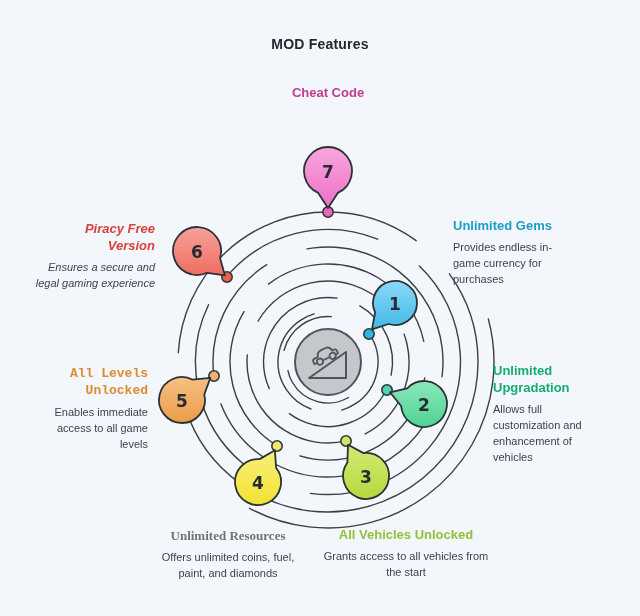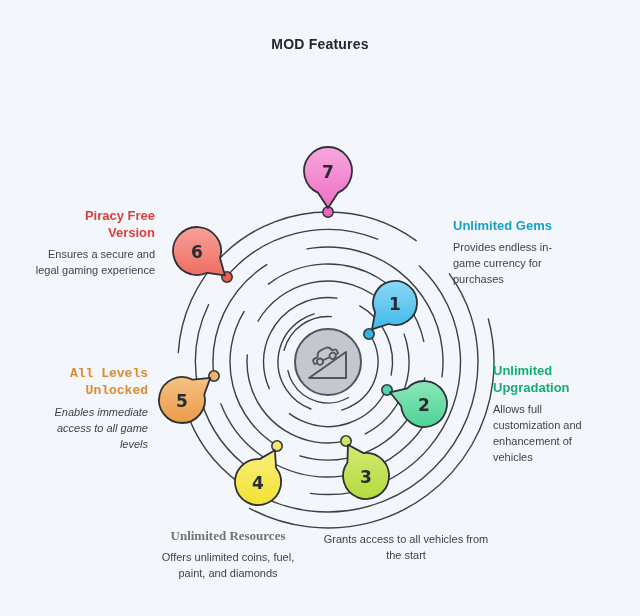--- a/index.html
+++ b/index.html
@@ -23,22 +23,22 @@
   .fb-1{left:453px;top:217px;width:112px;text-align:left;}
   .fb-1 .desc{width:105px;}
   .fb-2{left:493px;top:362px;width:104px;text-align:left;}
   .fb-2 .desc{width:100px;}
   .fb-3{left:306px;top:526px;width:200px;text-align:center;}
   .fb-3 .desc{width:165px;margin-left:auto;margin-right:auto;}
   .fb-4{left:128px;top:527px;width:200px;text-align:center;}
   .fb-4 .desc{width:162px;margin-left:auto;margin-right:auto;}
   .fb-5{left:28px;top:365px;width:120px;text-align:right;}
   .fb-5 .fh{width:82px;margin-left:auto;font-family:Liberation Mono, monospace;}
-  .fb-5 .desc{width:102px;margin-left:auto;font-style:italic;}
-  .fb-6{left:25px;top:207px;width:130px;text-align:right;}
+  .fb-5 .desc{width:102px;margin-left:auto;}
+  .fb-6{left:25px;top:220px;width:130px;text-align:right;font-style:italic;}
   .fb-6 .fh{width:92px;margin-left:auto;}
   .fb-6 .desc{width:128px;margin-left:auto;}
   .fb-7{left:228px;top:84px;width:200px;text-align:center;}
   .fb-7 .desc{width:190px;margin-left:auto;margin-right:auto;margin-top:5px;}
 </style>
 </head>
 <body>
 
 <div class="stage">
   <div class="title">MOD Features</div>
@@ -110,33 +110,35 @@
         <path d="M 309 378 L 346 378 L 346 352 Z" fill="#c4c7cc" stroke="#51555c" stroke-width="2" stroke-linejoin="round"></path>
         <g transform="translate(325 356) rotate(-25)">
           <path d="M -13 3 L -13 0 Q -13 -2 -10 -2 L -7 -2 Q -6 -7 -1 -7 L 4 -7 Q 8 -7 9 -2 L 10 -2 Q 13 -2 13 0 L 13 3 Z" fill="#c4c7cc" stroke="#51555c" stroke-width="1.8" stroke-linejoin="round"></path>
           <circle cx="-7" cy="3" r="3.1" fill="#c4c7cc" stroke="#51555c" stroke-width="1.8"></circle>
           <circle cx="7" cy="3" r="3.1" fill="#c4c7cc" stroke="#51555c" stroke-width="1.8"></circle>
         </g>
       </g>
     </svg>
 
   <div class="fb fb-7">
+    <div class="fh" style="color: rgb(194, 59, 142);">Cheat Code</div>
   </div>
 
   <div class="fb fb-1">
     <div class="fh" style="color: rgb(26, 159, 198);">Unlimited Gems</div>
     <div class="desc">Provides endless in-game currency for purchases</div>
   </div>
 
   <div class="fb fb-2">
     <div class="fh" style="color: rgb(23, 173, 114);">Unlimited Upgradation</div>
     <div class="desc">Allows full customization and enhancement of vehicles</div>
   </div>
 
   <div class="fb fb-3">
+    <div class="fh" style="color: rgb(145, 193, 60);">All Vehicles Unlocked</div>
     <div class="desc">Grants access to all vehicles from the start</div>
   </div>
 
   <div class="fb fb-4">
     <div class="fh" style="color: #737373; font-family: Liberation Serif, serif;">Unlimited Resources</div>
     <div class="desc">Offers unlimited coins, fuel, paint, and diamonds</div>
   </div>
 
   <div class="fb fb-5">
     <div class="fh" style="color: rgb(221, 139, 49);">All Levels Unlocked</div>

